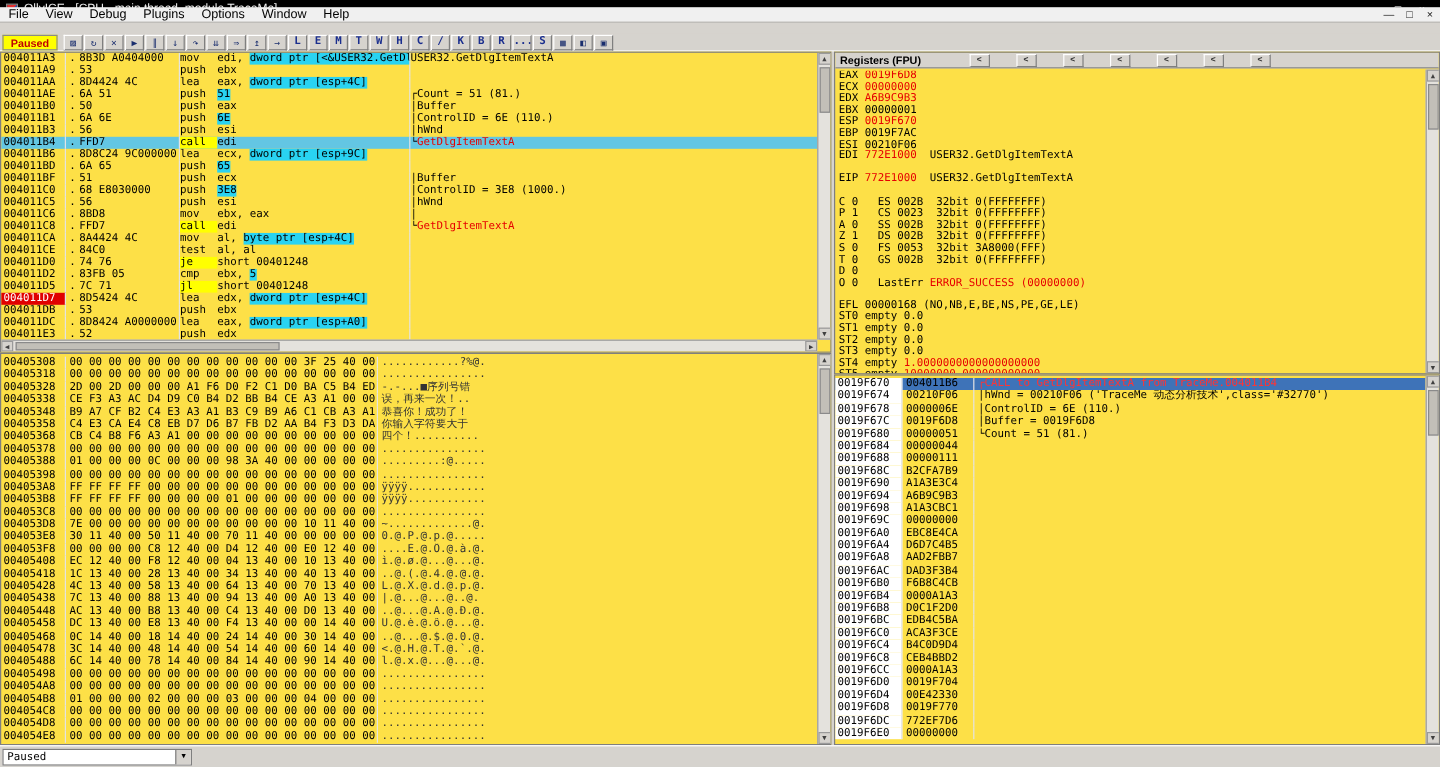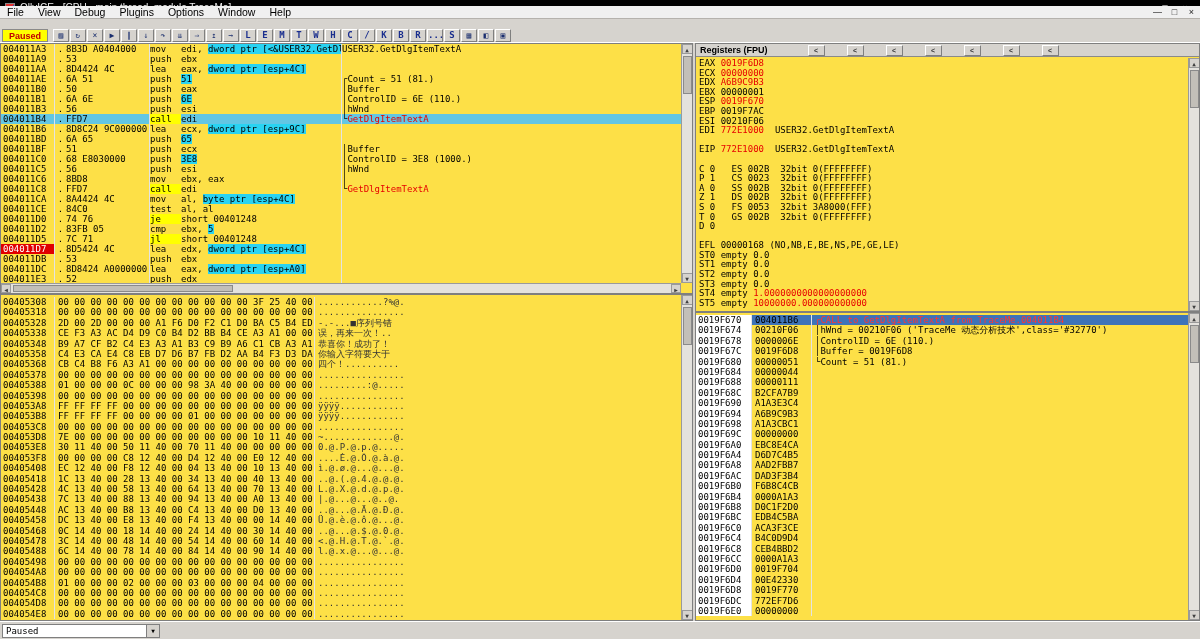--- a/index.html
+++ b/index.html
@@ -230,20 +230,21 @@
         <div class="rline"></div>
         <div class="rline"><span>EIP </span><span class="red">772E1000</span><span>  USER32.GetDlgItemTextA</span></div>
         <div class="rline"></div>
         <div class="rline"><span>C 0   ES 002B  32bit 0(FFFFFFFF)</span></div>
         <div class="rline"><span>P 1   CS 0023  32bit 0(FFFFFFFF)</span></div>
         <div class="rline"><span>A 0   SS 002B  32bit 0(FFFFFFFF)</span></div>
         <div class="rline"><span>Z 1   DS 002B  32bit 0(FFFFFFFF)</span></div>
         <div class="rline"><span>S 0   FS 0053  32bit 3A8000(FFF)</span></div>
         <div class="rline"><span>T 0   GS 002B  32bit 0(FFFFFFFF)</span></div>
         <div class="rline"><span>D 0</span></div>
+        <div class="rline"><span>O 0   LastErr </span><span class="red">ERROR_SUCCESS (00000000)</span></div>
         <div class="rline"></div>
         <div class="rline"><span>EFL 00000168 (NO,NB,E,BE,NS,PE,GE,LE)</span></div>
         <div class="rline"><span>ST0 empty 0.0</span></div>
         <div class="rline"><span>ST1 empty 0.0</span></div>
         <div class="rline"><span>ST2 empty 0.0</span></div>
         <div class="rline"><span>ST3 empty 0.0</span></div>
         <div class="rline"><span>ST4 empty </span><span class="red">1.0000000000000000000</span></div>
         <div class="rline"><span>ST5 empty </span><span class="red">10000000.000000000000</span></div>
       </div>
     <div class="vscroll" style="top:14px">

